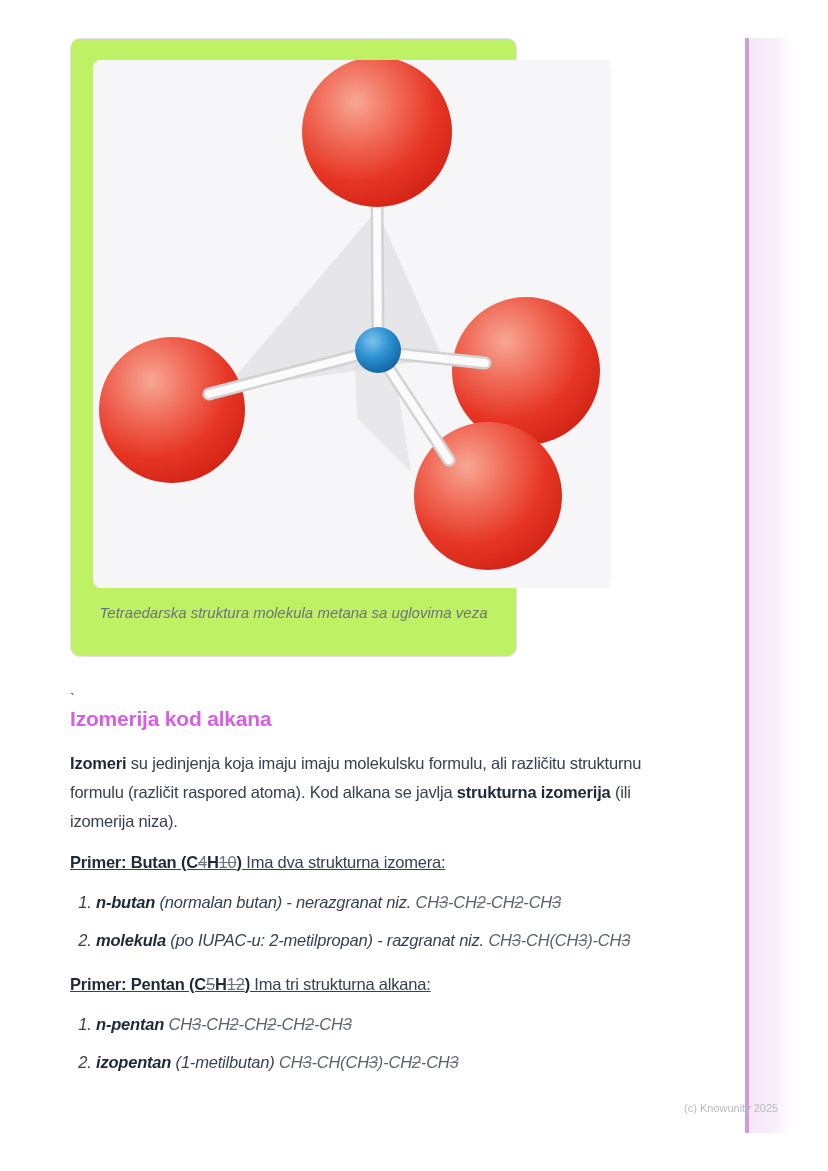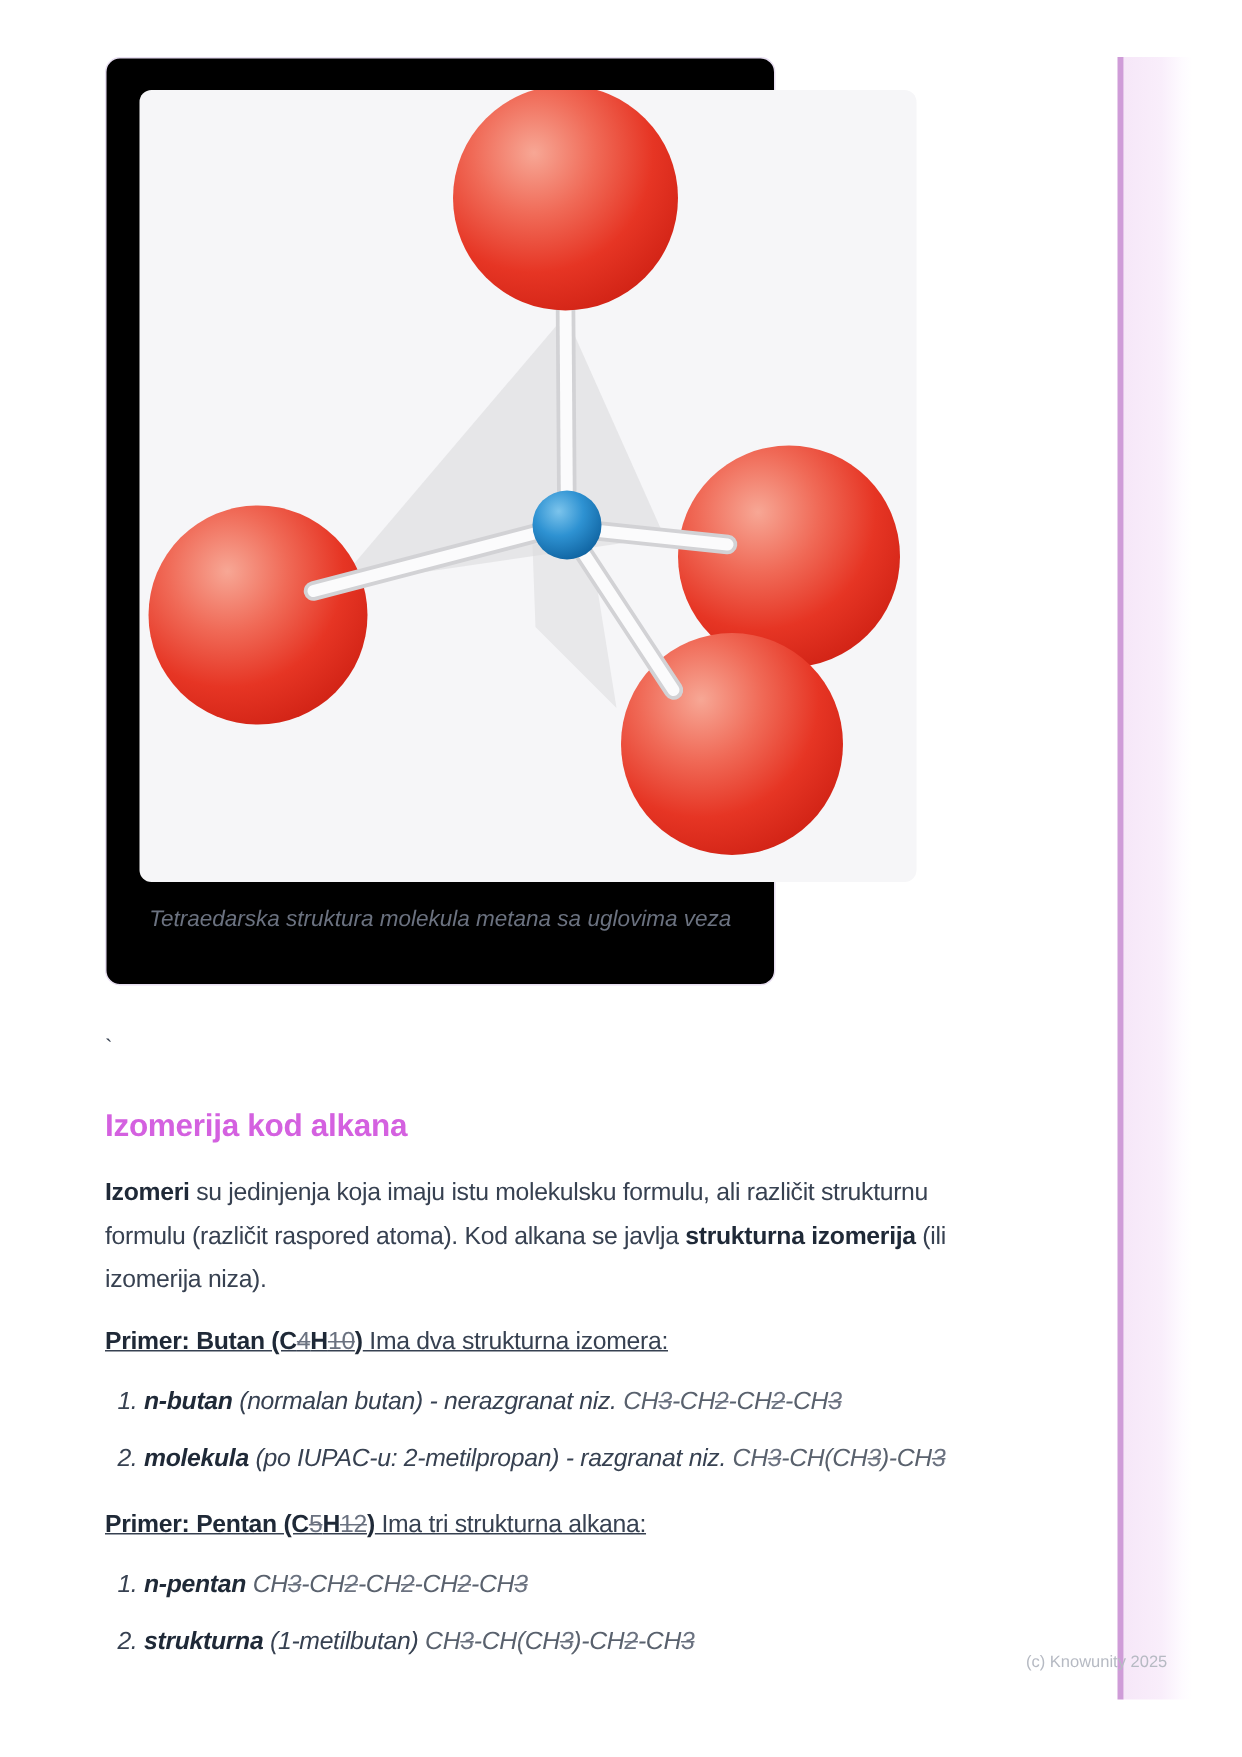--- a/index.html
+++ b/index.html
@@ -10,21 +10,21 @@
     background: #ffffff;
     font-family: "Liberation Sans", sans-serif;
     color: #374151;
     overflow: hidden;
   }
 
   
   .figure-card {
     position: absolute; left: 70px; top: 38px;
     width: 447px; height: 619px;
-    background: #000000;
+    background: #bef264;
     border: 1px solid #e7def0;
     border-radius: 10px;
   }
   .molecule-area {
     position: absolute; left: 22px; top: 21px;
     width: 518px; height: 528px;
     background: #f6f6f8;
     border-radius: 8px;
     overflow: hidden;
   }
@@ -36,21 +36,21 @@
     color: #6b7280;
   }
 
   .stray-char {
     position: absolute; left: 70px; top: 690px;
     font-size: 15px; color: #374151;
   }
 
   
   .content {
-    position: absolute; left: 70px; top: 738px;
+    position: absolute; left: 70px; top: 706px;
     width: 640px;
     font-size: 16.5px;
     letter-spacing: -0.2px;
     color: #374151;
   }
   .content h2 {
     margin: 0 0 17px 0;
     font-size: 21px; line-height: 26px;
     font-weight: bold;
     color: #d461e0;
@@ -126,30 +126,30 @@
     </svg>
   </div>
   <div class="figure-caption">Tetraedarska struktura molekula metana sa uglovima veza</div>
 </div>
 
 <div class="stray-char">`</div>
 
 <div class="content">
   <h2>Izomerija kod alkana</h2>
 
-  <p class="intro"><span class="b">Izomeri</span><span> su jedinjenja koja imaju istu molekulsku formulu, ali različit strukturnu</span><br><span>formulu (različit raspored atoma). Kod alkana se javlja </span><span class="b">strukturna izomerija</span><span> (ili</span><br><span>izomerija niza).</span></p>
+  <p class="intro"><span class="b">Izomeri</span><span> su jedinjenja koja imaju imaju molekulsku formulu, ali različitu strukturnu</span><br><span>formulu (različit raspored atoma). Kod alkana se javlja </span><span class="b">strukturna izomerija</span><span> (ili</span><br><span>izomerija niza).</span></p>
 
   <p class="lead"><span class="b">Primer: Butan (C</span><span class="strike">4</span><span class="b">H</span><span class="strike">10</span><span class="b">)</span><span> Ima dva strukturna izomera:</span></p>
   <ol>
     <li><span class="b">n-butan</span><span> (normalan butan) - nerazgranat niz. </span><span class="g">CH</span><span class="strike">3</span><span class="g">-CH</span><span class="strike">2</span><span class="g">-CH</span><span class="strike">2</span><span class="g">-CH</span><span class="strike">3</span></li>
     <li><span class="b">molekula</span><span> (po IUPAC-u: 2-metilpropan) - razgranat niz. </span><span class="g">CH</span><span class="strike">3</span><span class="g">-CH(CH</span><span class="strike">3</span><span class="g">)-CH</span><span class="strike">3</span></li>
   </ol>
 
   <p class="lead"><span class="b">Primer: Pentan (C</span><span class="strike">5</span><span class="b">H</span><span class="strike">12</span><span class="b">)</span><span> Ima tri strukturna alkana:</span></p>
   <ol>
     <li><span class="b">n-pentan</span><span> </span><span class="g">CH</span><span class="strike">3</span><span class="g">-CH</span><span class="strike">2</span><span class="g">-CH</span><span class="strike">2</span><span class="g">-CH</span><span class="strike">2</span><span class="g">-CH</span><span class="strike">3</span></li>
-    <li><span class="b">strukturna</span><span> (1-metilbutan) </span><span class="g">CH</span><span class="strike">3</span><span class="g">-CH(CH</span><span class="strike">3</span><span class="g">)-CH</span><span class="strike">2</span><span class="g">-CH</span><span class="strike">3</span></li>
+    <li><span class="b">izopentan</span><span> (1-metilbutan) </span><span class="g">CH</span><span class="strike">3</span><span class="g">-CH(CH</span><span class="strike">3</span><span class="g">)-CH</span><span class="strike">2</span><span class="g">-CH</span><span class="strike">3</span></li>
   </ol>
 </div>
 
 <div class="side-bar"></div>
 
 <div class="copyright">(c) Knowunity 2025</div>
 
 </body></html>

